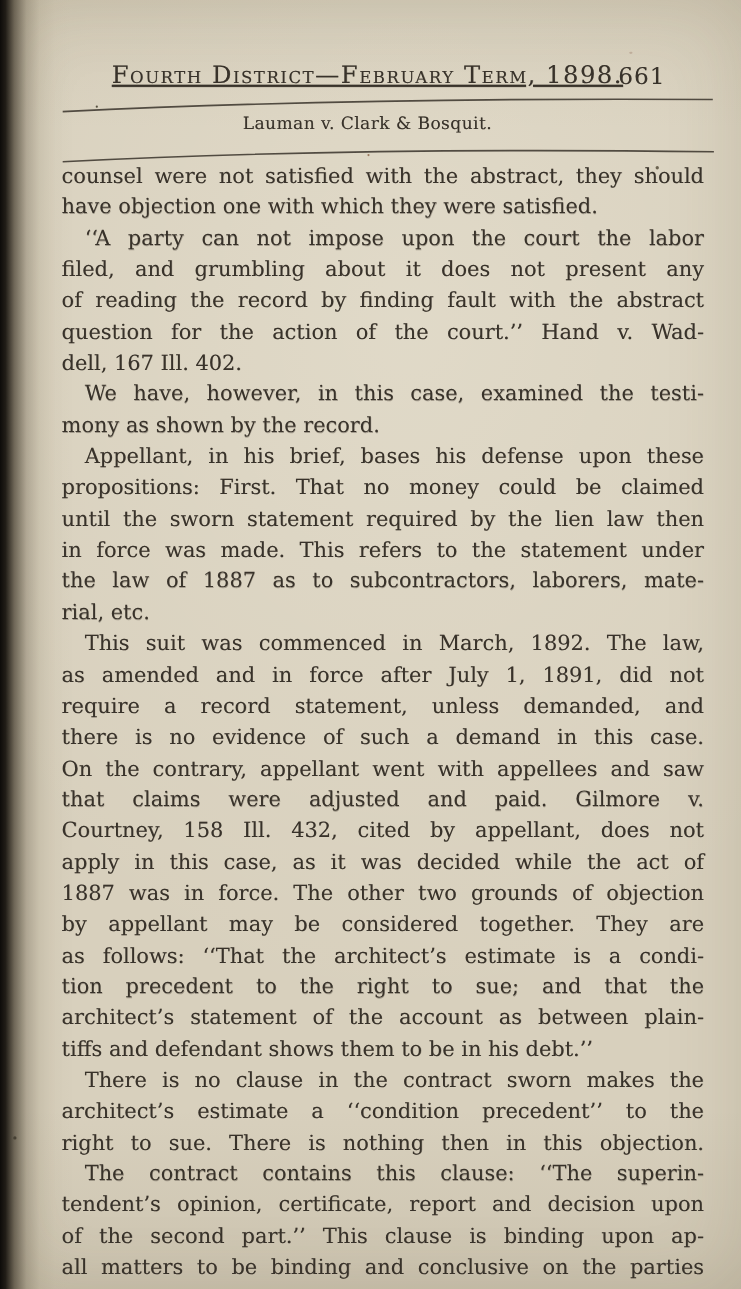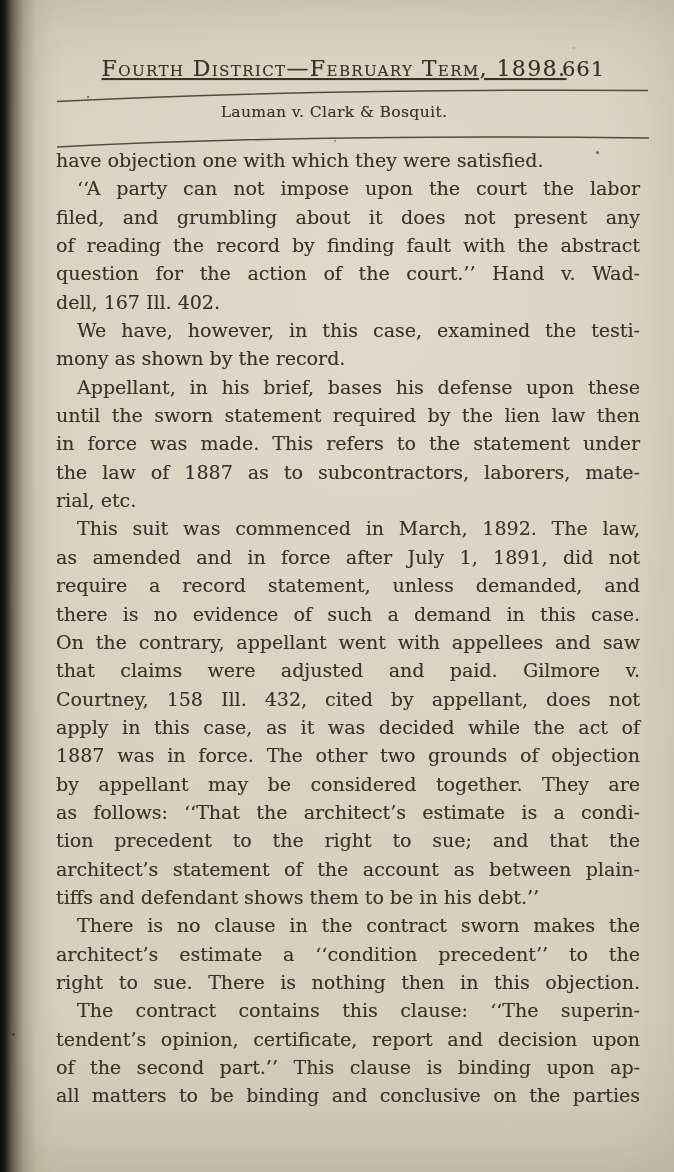--- a/index.html
+++ b/index.html
@@ -80,29 +80,31 @@
   <span class="page-number">661</span>
 
   <svg class="rules" width="674" height="1172" viewBox="0 0 674 1172">
     <path d="M57,101.5 Q320,88.5 648,90.5"></path>
     <path d="M57,147 Q320,133.5 649,138"></path>
   </svg>
 
   <div class="case-title">Lauman v. Clark &amp; Bosquit.</div>
 
   <div class="body-text">
+      <div class="line">counsel were not satisfied with the abstract, they should</div>
       <div class="line para-end">have objection one with which they were satisfied.</div>
       <div class="line indent">‘‘A party can not impose upon the court the labor</div>
       <div class="line">filed, and grumbling about it does not present any</div>
       <div class="line">of reading the record by finding fault with the abstract</div>
       <div class="line">question for the action of the court.’’ Hand v. Wad-</div>
       <div class="line para-end">dell, 167 Ill. 402.</div>
       <div class="line indent">We have, however, in this case, examined the testi-</div>
       <div class="line para-end">mony as shown by the record.</div>
       <div class="line indent">Appellant, in his brief, bases his defense upon these</div>
+      <div class="line">propositions: First. That no money could be claimed</div>
       <div class="line">until the sworn statement required by the lien law then</div>
       <div class="line">in force was made. This refers to the statement under</div>
       <div class="line">the law of 1887 as to subcontractors, laborers, mate-</div>
       <div class="line para-end">rial, etc.</div>
       <div class="line indent">This suit was commenced in March, 1892. The law,</div>
       <div class="line">as amended and in force after July 1, 1891, did not</div>
       <div class="line">require a record statement, unless demanded, and</div>
       <div class="line">there is no evidence of such a demand in this case.</div>
       <div class="line">On the contrary, appellant went with appellees and saw</div>
       <div class="line">that claims were adjusted and paid. Gilmore v.</div>

